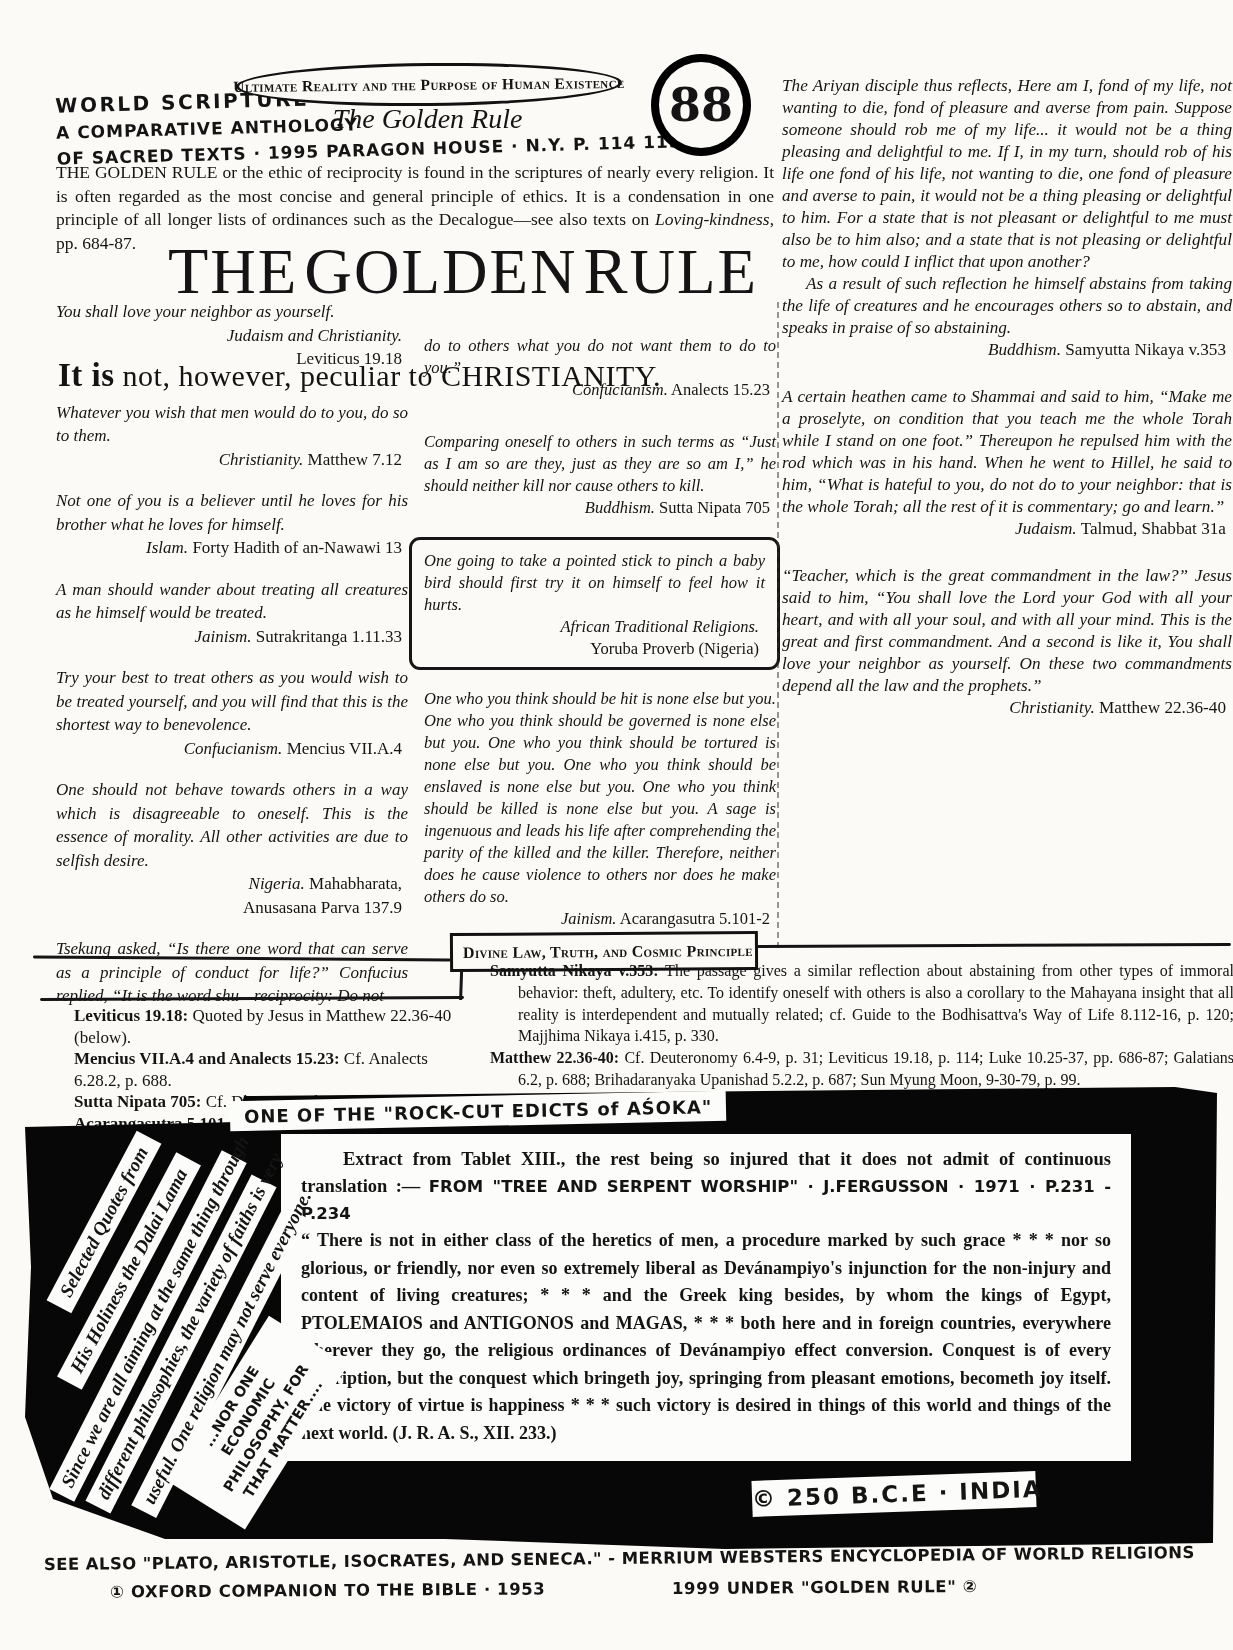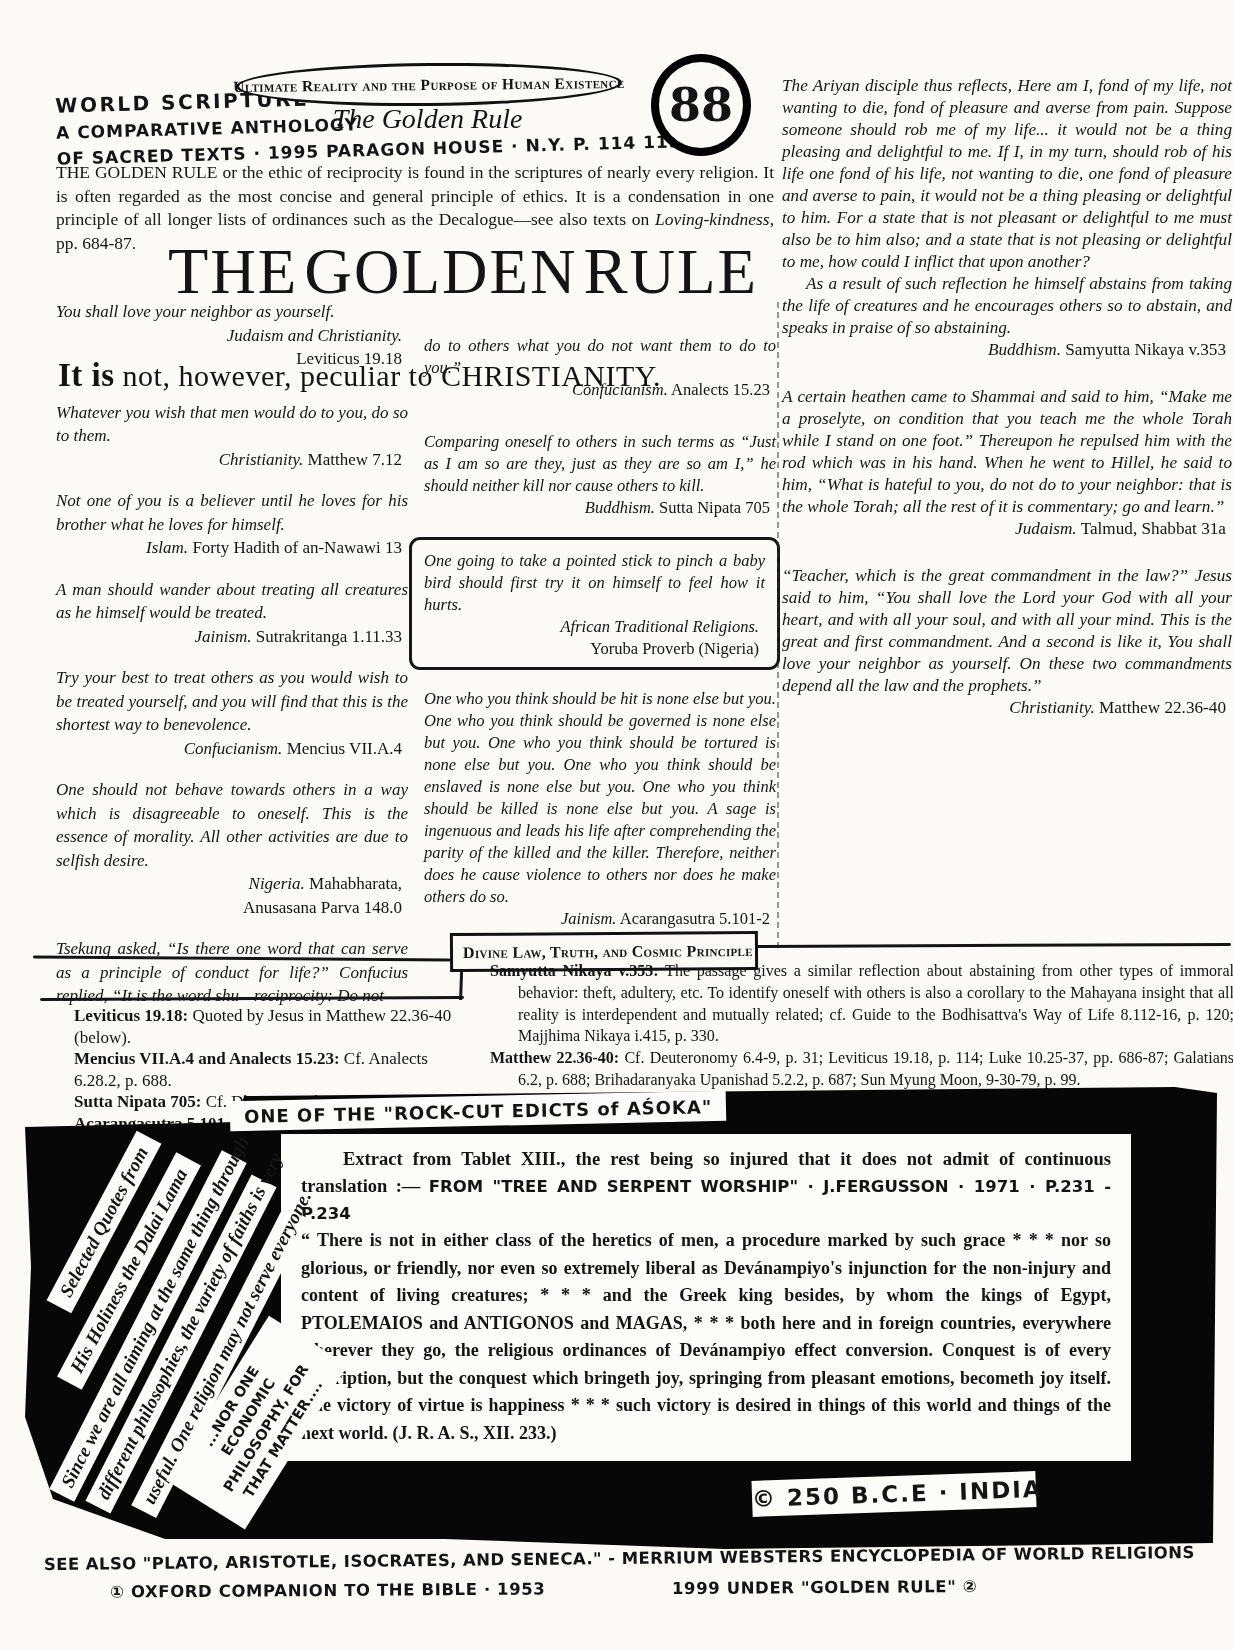--- a/index.html
+++ b/index.html
@@ -125,21 +125,21 @@
         <div class="q-body">A man should wander about treating all creatures as he himself would be treated.</div>
         <div class="q-attr"><i>Jainism.</i><span> Sutrakritanga 1.11.33</span></div>
       </div>
       <div class="quote">
         <div class="q-body">Try your best to treat others as you would wish to be treated yourself, and you will find that this is the shortest way to benevolence.</div>
         <div class="q-attr"><i>Confucianism.</i><span> Mencius VII.A.4</span></div>
       </div>
       <div class="quote">
         <div class="q-body">One should not behave towards others in a way which is disagreeable to oneself. This is the essence of morality. All other activities are due to selfish desire.</div>
         <div class="q-attr"><i>Nigeria.</i><span> Mahabharata,</span></div>
-        <div class="q-attr"><span>Anusasana Parva 148.0</span></div>
+        <div class="q-attr"><span>Anusasana Parva 137.9</span></div>
       </div>
       <div class="quote">
         <div class="q-body">Tsekung asked, “Is there one word that can serve as a principle of conduct for life?” Confucius replied, “It is the word shu—reciprocity: Do not</div>
       </div>
     </div>
   <div class="col col-mid">
       <div class="quote">
         <div class="q-body">do to others what you do not want them to do to you.”</div>
         <div class="q-attr"><i>Confucianism.</i><span> Analects 15.23</span></div>
       </div>

